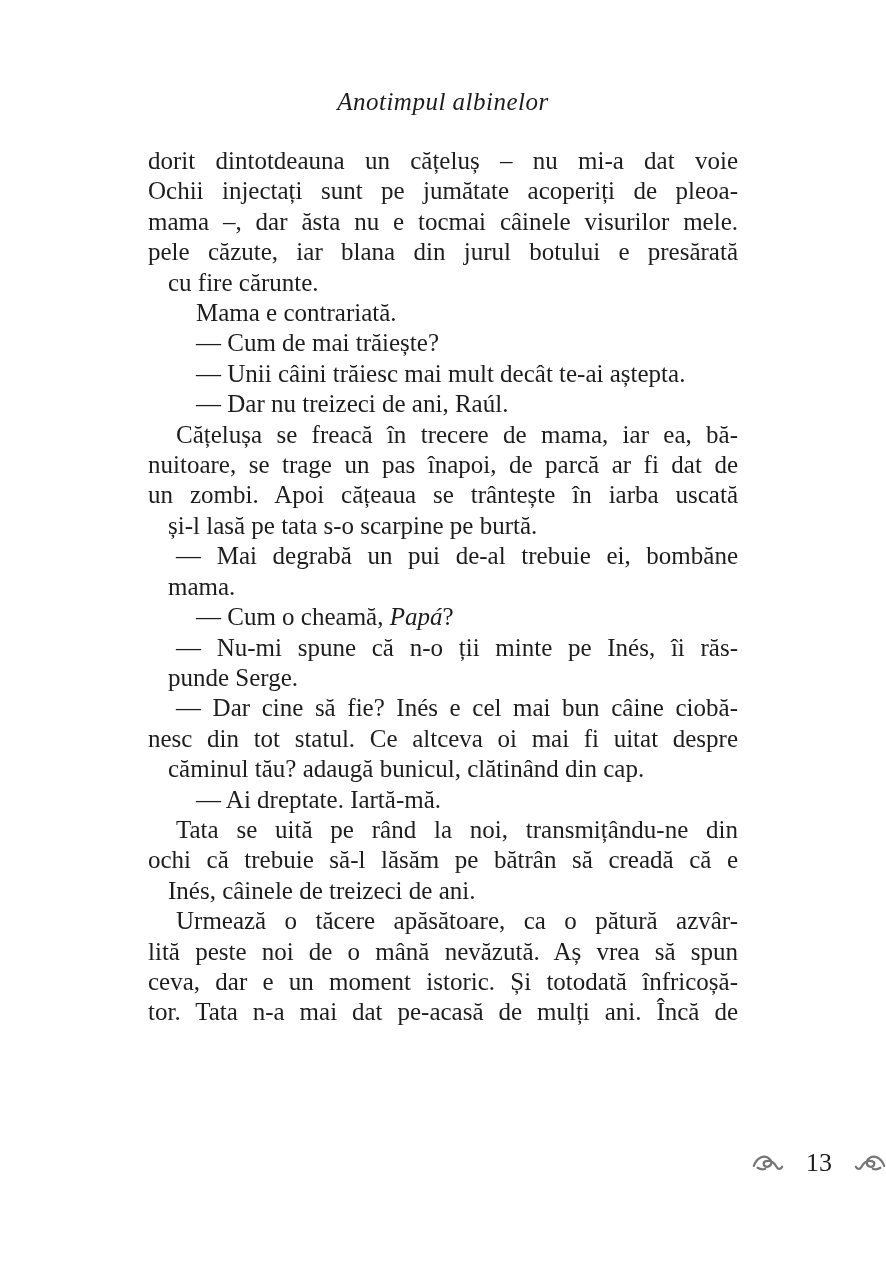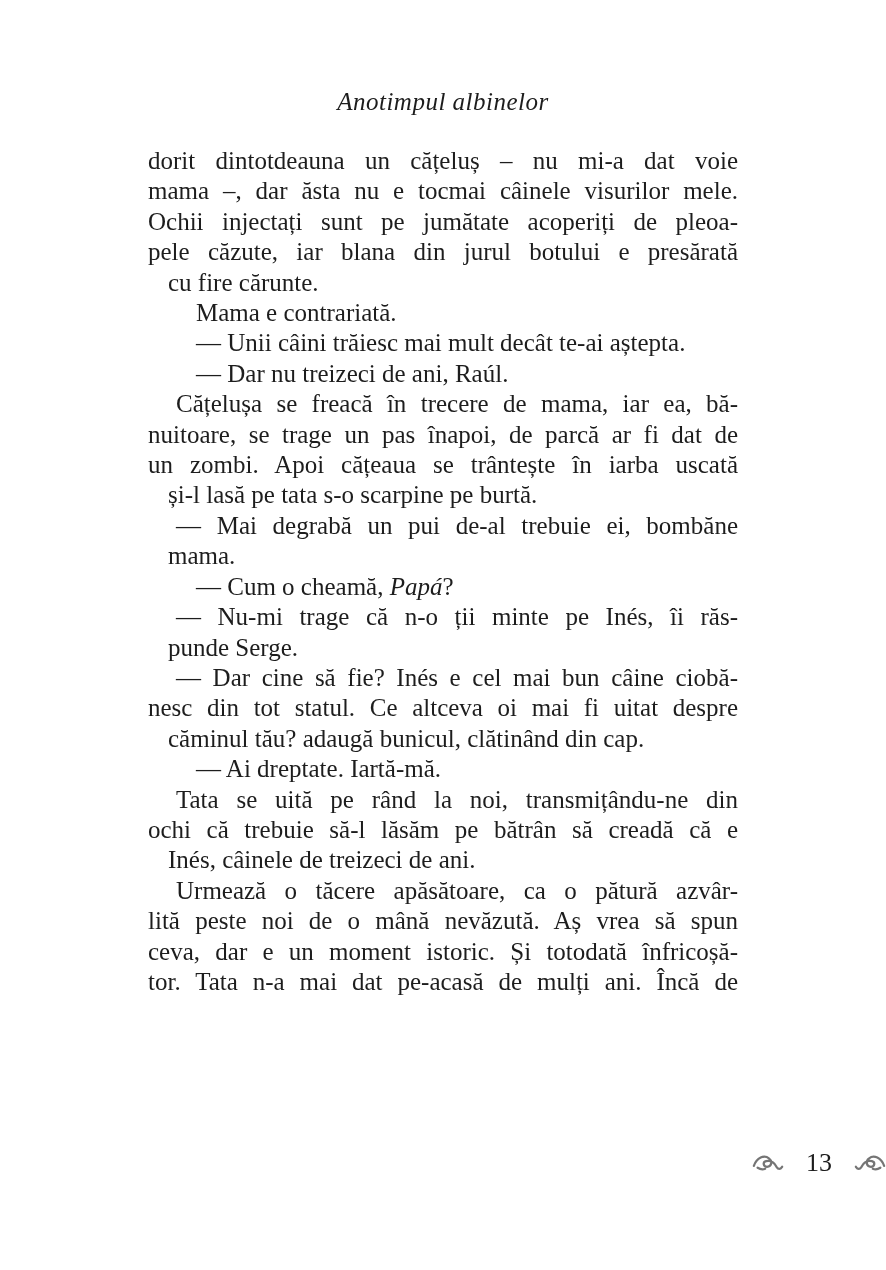--- a/index.html
+++ b/index.html
@@ -81,27 +81,30 @@
 </head>
 <body>
 
 <div class="page">
 
   <div class="running-header">Anotimpul albinelor</div>
 
   <div class="text-block">
       <div class="para">
         <div class="line">dorit dintotdeauna un cățeluș – nu mi-a dat voie</div>
+        <div class="line">Ochii injectați sunt pe jumătate acoperiți de pleoa-</div>
         <div class="line">mama –, dar ăsta nu e tocmai câinele visurilor mele.</div>
-        <div class="line">Ochii injectați sunt pe jumătate acoperiți de pleoa-</div>
         <div class="line">pele căzute, iar blana din jurul botului e presărată</div>
         <div class="line end">cu fire cărunte.</div>
       </div>
       <div class="para">
         <div class="line indent end">Mama e contrariată.</div>
+      </div>
+      <div class="para">
+        <div class="line indent end">— Cum de mai trăiește?</div>
       </div>
       <div class="para">
         <div class="line indent end">— Unii câini trăiesc mai mult decât te-ai aștepta.</div>
       </div>
       <div class="para">
         <div class="line indent end">— Dar nu treizeci de ani, Raúl.</div>
       </div>
       <div class="para">
         <div class="line indent">Cățelușa se freacă în trecere de mama, iar ea, bă-</div>
         <div class="line">nuitoare, se trage un pas înapoi, de parcă ar fi dat de</div>
@@ -109,21 +112,21 @@
         <div class="line end">și-l lasă pe tata s-o scarpine pe burtă.</div>
       </div>
       <div class="para">
         <div class="line indent">— Mai degrabă un pui de-al trebuie ei, bombăne</div>
         <div class="line end">mama.</div>
       </div>
       <div class="para">
         <div class="line indent end">— Cum o cheamă, <i>Papá</i>?</div>
       </div>
       <div class="para">
-        <div class="line indent">— Nu-mi trage că n-o ții minte pe Inés, îi răs-</div>
+        <div class="line indent">— Nu-mi spune că n-o ții minte pe Inés, îi răs-</div>
         <div class="line end">punde Serge.</div>
       </div>
       <div class="para">
         <div class="line indent">— Dar cine să fie? Inés e cel mai bun câine ciobă-</div>
         <div class="line">nesc din tot statul. Ce altceva oi mai fi uitat despre</div>
         <div class="line end">căminul tău? adaugă bunicul, clătinând din cap.</div>
       </div>
       <div class="para">
         <div class="line indent end">— Ai dreptate. Iartă-mă.</div>
       </div>

